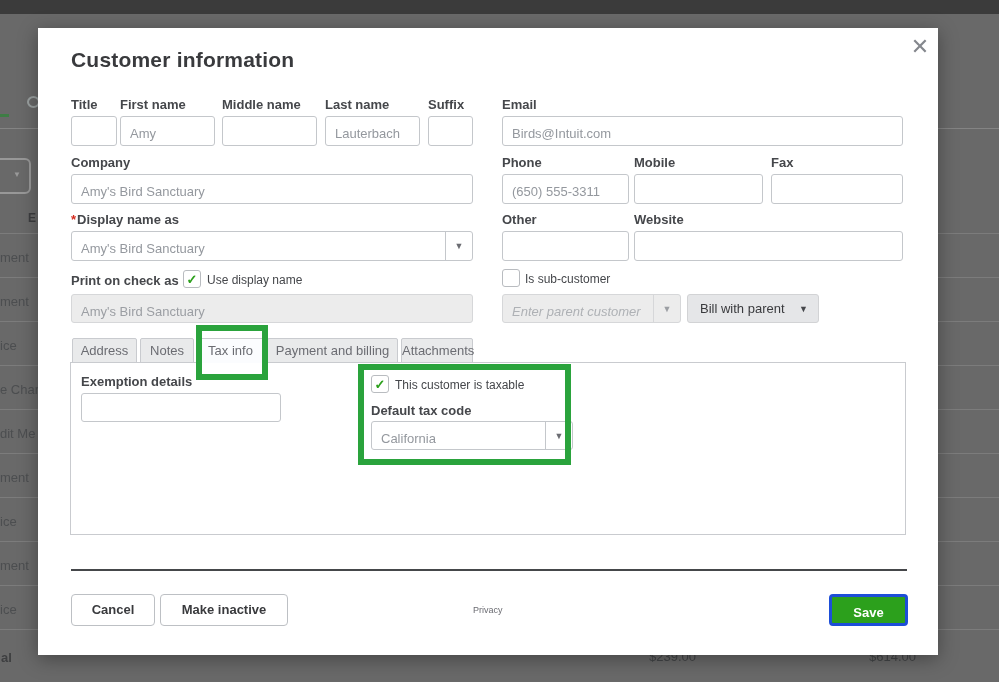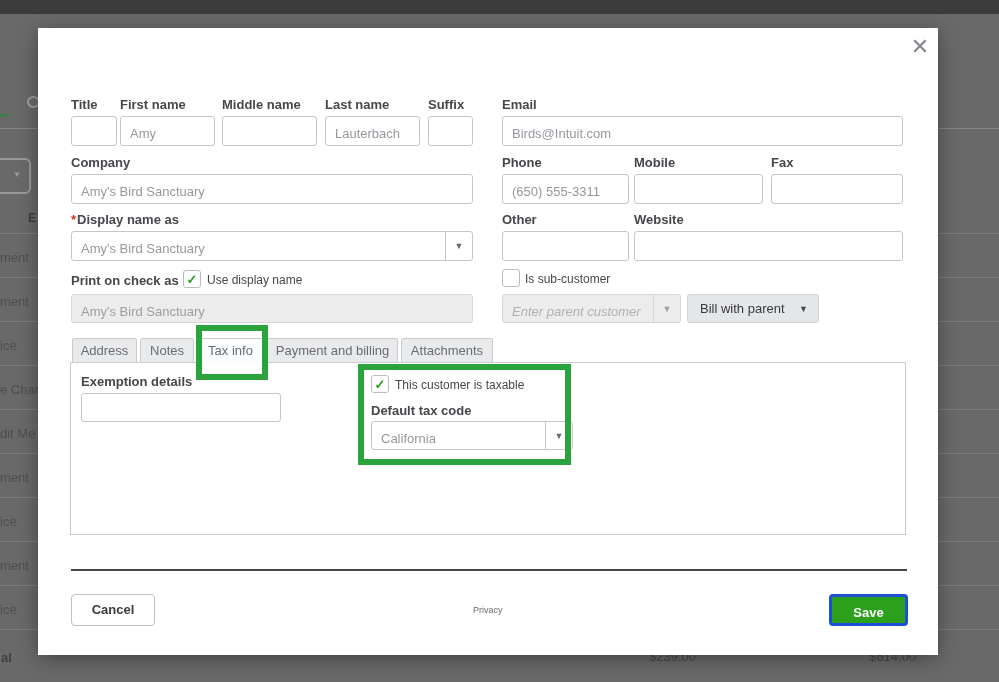--- a/index.html
+++ b/index.html
@@ -123,20 +123,21 @@
     
     
   </div>
 
   <div class="bottom-total">al</div>
   <div class="bottom-amt" style="left:649px">$239.00</div>
   <div class="bottom-amt" style="left:869px">$614.00</div>
 </div>
 
 <div class="modal">
+  <div class="modal-title">Customer information</div>
   <div class="close-x">✕</div>
 
   <div class="flabel" style="left:33px;  top:69px">Title</div>
   <div class="flabel" style="left:82px;  top:69px">First name</div>
   <div class="flabel" style="left:184px; top:69px">Middle name</div>
   <div class="flabel" style="left:287px; top:69px">Last name</div>
   <div class="flabel" style="left:390px; top:69px">Suffix</div>
   <div class="flabel" style="left:464px; top:69px">Email</div>
 
   <div class="tinput" style="left:33px;  top:88px; width:46px"></div>
@@ -180,34 +181,35 @@
   </div>
   <div class="graybtn" style="left:649px; top:266px; width:132px">
     <span>Bill with parent</span>
     <span class="arrow-plain">▼</span>
   </div>
 
   <div class="tab" style="left:34px;  width:65px">Address</div>
   <div class="tab" style="left:102px; width:54px">Notes</div>
   <div class="tab active" style="left:159px; width:67px">Tax info</div>
   <div class="tab" style="left:229px; width:131px">Payment and billing</div>
-  <div class="tab" style="left:363px; width:92px">Attachments</div>
+  <div class="tab" style="left:363px; width:72px">Attachments</div>
 
   <div class="tab-content">
     <div class="flabel" style="left:10px; top:11px">Exemption details</div>
     <div class="tinput" style="left:10px; top:30px; width:200px; height:29px"></div>
     <div class="cbox" style="left:300px; top:12px">✓</div>
     <div class="cbox-label" style="left:324px; top:15px">This customer is taxable</div>
     <div class="flabel" style="left:300px; top:40px">Default tax code</div>
     <div class="tinput select" style="left:300px; top:58px; width:202px; height:29px">
       <span>California</span>
       <span class="arrow-cell">▼</span>
     </div>
   </div>
 
   <div class="hl-box" style="left:158px; top:297px; width:72px; height:55px"></div>
   <div class="hl-box" style="left:320px; top:336px; width:213px; height:101px"></div>
 
   <div class="footer-divider"></div>
   <div class="btn btn-outline" style="left:33px;  width:84px">Cancel</div>
+  <div class="btn btn-outline" style="left:122px; width:128px">Make inactive</div>
   <div class="privacy">Privacy</div>
   <div class="btn btn-green" style="left:791px; width:79px">Save</div>
 </div>
 
 </body></html>

